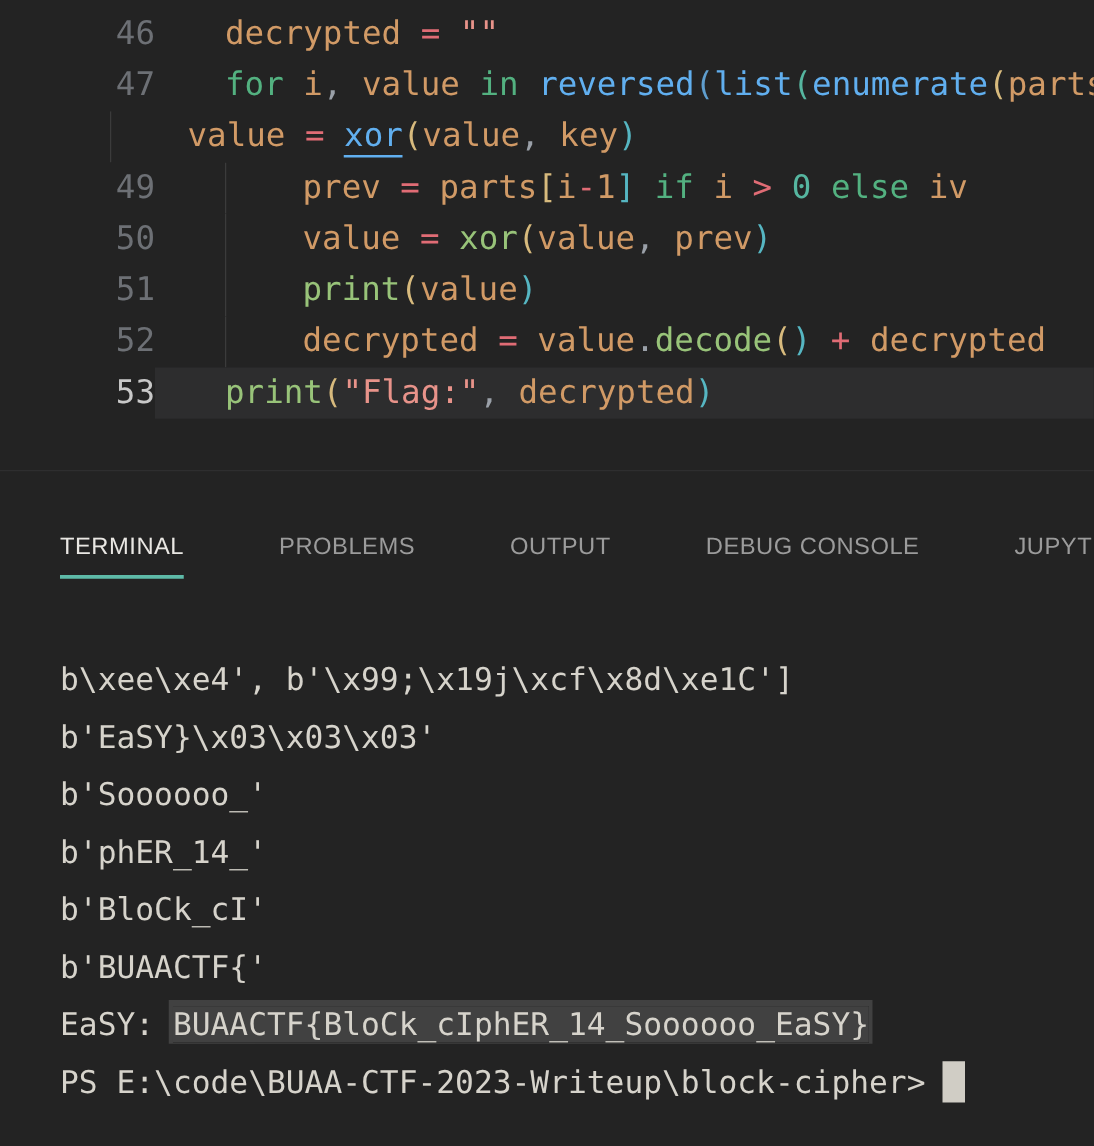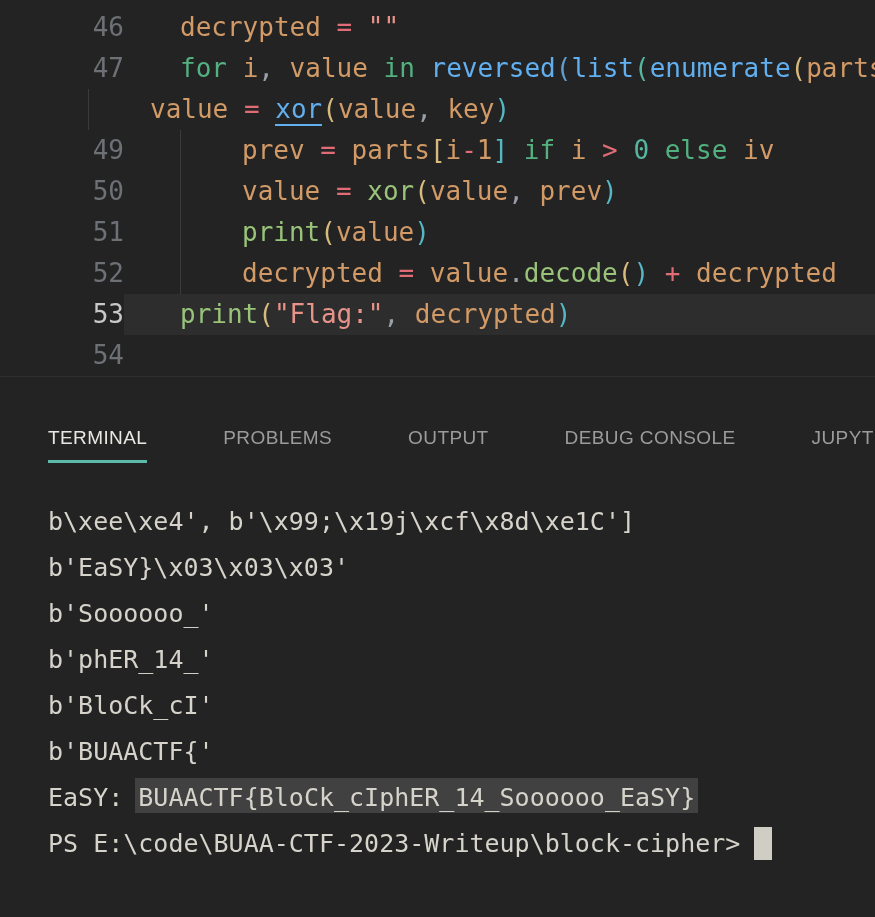--- a/index.html
+++ b/index.html
@@ -75,21 +75,21 @@
     border-bottom: 3px solid transparent;
     cursor: pointer;
     white-space: nowrap;
   }
   .panel-tab.active {
     color: var(--tabActive);
     border-bottom-color: var(--tabUnderline);
   }
   
   .terminal {
-    margin-top: 36px;
+    margin-top: 58px;
     padding-left: 48px;
     color: var(--termText);
     font-size: 25px;
   }
   .term-line {
     height: 46px;
     line-height: 46px;
     white-space: pre;
   }
   .term-hl {
@@ -112,21 +112,21 @@
 <div class="editor">
   <div>
       <div class="ed-row"><div class="gutter">46</div><div class="code"><span class="tok-var">decrypted</span><span class="tok-op"> = </span><span class="tok-str">""</span></div></div>
       <div class="ed-row"><div class="gutter">47</div><div class="code"><span class="tok-kw">for</span><span class="tok-plain"> </span><span class="tok-var">i</span><span class="tok-punc">, </span><span class="tok-var">value</span><span class="tok-plain"> </span><span class="tok-kw">in</span><span class="tok-plain"> </span><span class="tok-builtin">reversed</span><span class="tok-brb">(</span><span class="tok-builtin">list</span><span class="tok-brg">(</span><span class="tok-builtin">enumerate</span><span class="tok-bro">(</span><span class="tok-var">parts</span><span class="tok-bro">)</span><span class="tok-bror">)</span></div></div>
       <div class="ed-row"><div class="code"><span class="indent"></span><span class="tok-var">value</span><span class="tok-op"> = </span><span class="tok-link">xor</span><span class="tok-bro">(</span><span class="tok-var">value</span><span class="tok-punc">, </span><span class="tok-var">key</span><span class="tok-brc">)</span></div></div>
       <div class="ed-row"><div class="gutter">49</div><div class="code"><span class="indent"></span><span class="tok-var">prev</span><span class="tok-op"> = </span><span class="tok-var">parts</span><span class="tok-bro">[</span><span class="tok-var">i</span><span class="tok-op">-</span><span class="tok-var">1</span><span class="tok-brc">]</span><span class="tok-plain"> </span><span class="tok-kw">if</span><span class="tok-plain"> </span><span class="tok-var">i</span><span class="tok-plain"> </span><span class="tok-op">&gt;</span><span class="tok-plain"> </span><span class="tok-num">0</span><span class="tok-plain"> </span><span class="tok-kw">else</span><span class="tok-plain"> </span><span class="tok-var">iv</span></div></div>
       <div class="ed-row"><div class="gutter">50</div><div class="code"><span class="indent"></span><span class="tok-var">value</span><span class="tok-op"> = </span><span class="tok-fn">xor</span><span class="tok-bro">(</span><span class="tok-var">value</span><span class="tok-punc">, </span><span class="tok-var">prev</span><span class="tok-brc">)</span></div></div>
       <div class="ed-row"><div class="gutter">51</div><div class="code"><span class="indent"></span><span class="tok-fn">print</span><span class="tok-bro">(</span><span class="tok-var">value</span><span class="tok-brc">)</span></div></div>
       <div class="ed-row"><div class="gutter">52</div><div class="code"><span class="indent"></span><span class="tok-var">decrypted</span><span class="tok-op"> = </span><span class="tok-var">value</span><span class="tok-punc">.</span><span class="tok-fn">decode</span><span class="tok-bro">(</span><span class="tok-brc">)</span><span class="tok-op"> + </span><span class="tok-var">decrypted</span></div></div>
       <div class="ed-row active"><div class="gutter">53</div><div class="code"><span class="tok-fn">print</span><span class="tok-bro">(</span><span class="tok-str">"Flag:"</span><span class="tok-punc">, </span><span class="tok-var">decrypted</span><span class="tok-brc">)</span></div></div>
-      <div class="ed-row"><div class="gutter">54</div><div class="code"></div></div>
+      <div class="ed-row"><div class="code"></div></div>
     </div>
 </div>
 
 <div class="panel">
   <div class="panel-tabs">
       <div class="panel-tab active">TERMINAL</div>
       <div class="panel-tab">PROBLEMS</div>
       <div class="panel-tab">OUTPUT</div>
       <div class="panel-tab">DEBUG CONSOLE</div>
       <div class="panel-tab">JUPYTER</div>

